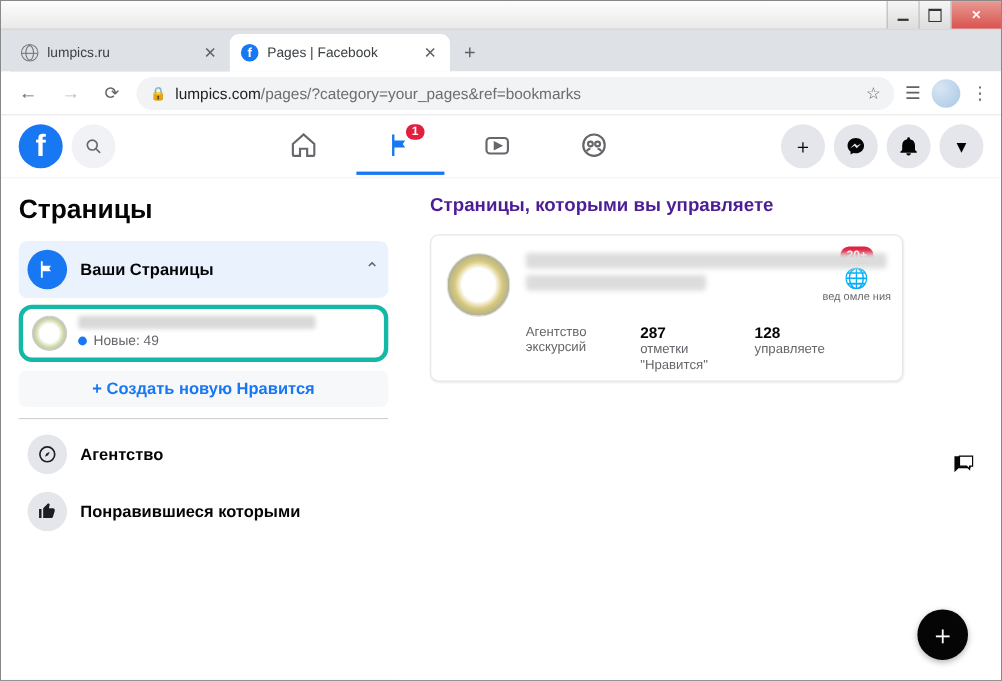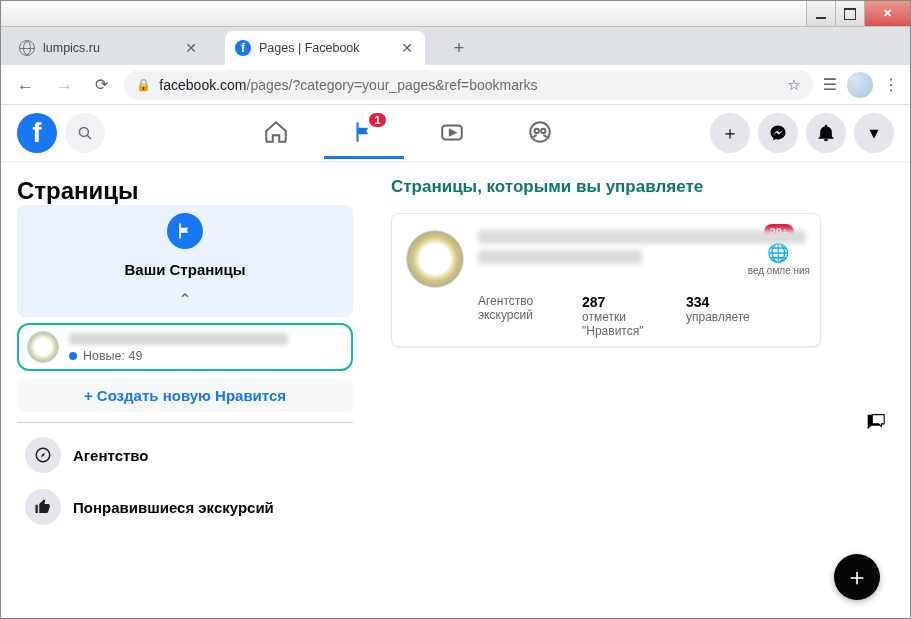--- a/index.html
+++ b/index.html
@@ -5,21 +5,21 @@
   * { box-sizing: border-box; margin: 0; padding: 0; font-family: -apple-system, BlinkMacSystemFont, "Segoe UI", Helvetica, Arial, sans-serif; }
   body { background: #fff; }
   .window { width: 911px; height: 619px; border: 1px solid #888; position: relative; overflow: hidden; box-shadow: 0 0 4px rgba(0,0,0,0.3);}
   
   .titlebar { height: 26px; background: linear-gradient(#fdfdfd,#e9e9e9); border-bottom: 1px solid #c0c0c0; display:flex; justify-content:flex-end; align-items:stretch; }
   .winbtn { width:29px; border-left:1px solid #b5b5b5; display:flex; align-items:center; justify-content:center; font-size:11px; color:#333; cursor:pointer; background:linear-gradient(#f5f5f5,#ddd);}
   .winbtn.min::before{content:""; width:10px; height:2px; background:#333; position:relative; top:4px;}
   .winbtn.max::before{content:""; width:10px; height:9px; border:1px solid #333; border-top:2px solid #333;}
   .winbtn.close{ background:linear-gradient(#e79a92,#d9534f); width:46px; color:#fff; font-weight:bold;}
   
-  .tabstrip { height:38px; background:#dee1e6; display:flex; align-items:flex-end; padding-left:8px; gap:16px;}
+  .tabstrip { height:38px; background:#dee1e6; display:flex; align-items:flex-end; padding-left:8px; gap:0;}
   .tab { height:34px; background:#dee1e6; border-top-left-radius:8px; border-top-right-radius:8px; display:flex; align-items:center; padding:0 10px; font-size:12.5px; color:#3c4043; max-width:230px; min-width:200px; gap:8px; cursor:pointer;}
   .tab.active { background:#fff; }
   .tab .favglobe{ width:16px; height:16px; border-radius:50%; border:1.5px solid #777; position:relative;}
   .tab .favglobe::before{content:""; position:absolute; left:0; right:0; top:50%; height:1px; background:#777;}
   .tab .favglobe::after{content:""; position:absolute; top:0; bottom:0; left:50%; width:6px; border:1px solid #777; border-radius:50%; transform:translateX(-50%);}
   .tab .favfb{ width:16px; height:16px; border-radius:50%; background:#1877f2; color:#fff; font-weight:bold; font-size:12px; display:flex; align-items:center; justify-content:center;}
   .tab .title{ flex:1; white-space:nowrap; overflow:hidden; text-overflow:ellipsis;}
   .tab .close-x{ color:#5f6368; font-size:14px; cursor:pointer; padding:2px;}
   .newtab { width:28px; height:28px; display:flex; align-items:center; justify-content:center; color:#5f6368; font-size:18px; cursor:pointer; margin-left:4px; margin-bottom:3px;}
   
@@ -43,37 +43,37 @@
   .fb-centernav{ flex:1; display:flex; justify-content:center; gap:8px;}
   .centertab{ width:80px; height:52px; display:flex; align-items:center; justify-content:center; color:#65676b; cursor:pointer; border-bottom:3px solid transparent; position:relative;}
   .centertab.active{ color:#1877f2; border-bottom-color:#1877f2;}
   .centertab svg{ width:26px; height:26px;}
   .badge{ position:absolute; top:6px; right:18px; background:#e41e3f; color:#fff; font-size:11px; font-weight:600; border-radius:9px; padding:1px 5px;}
   .fb-right{ display:flex; gap:8px; align-items:center;}
   .circlebtn{ width:40px; height:40px; border-radius:50%; background:#e4e6eb; display:flex; align-items:center; justify-content:center; cursor:pointer; color:#050505; font-size:18px;}
   
   .fbbody{ display:flex; height:calc(619px - 26px - 38px - 40px - 56px); background:#fff; }
   .sidebar{ width:360px; padding:16px 8px 0 16px; overflow:hidden;}
-  .sidebar h1{ font-size:24px; font-weight:700; color:#050505; }
+  .sidebar h1{ font-size:24px; font-weight:700; color:#050505; margin-bottom:14px;}
   .side-item{ display:flex; align-items:center; gap:12px; padding:8px 8px; border-radius:8px; cursor:pointer;}
-  .side-item.active{ background:#eaf2fe;flex-direction:column;}
+  .side-item.active{ background:#eaf2fe;}
   .side-icon{ width:36px; height:36px; border-radius:50%; background:#e4e6eb; display:flex; align-items:center; justify-content:center; color:#1c1e21;}
   .side-item.active .side-icon{ background:#1877f2; color:#fff;}
   .side-label{ flex:1; font-size:15px; font-weight:600; color:#050505;}
   .chev{ color:#65676b; font-size:16px;}
-  .page-entry{ border:2px solid #14b8a6; border-radius:12px; padding:6px 8px; margin:6px 0 8px 0; display:flex; align-items:flex-end; gap:10px; cursor:pointer;}
+  .page-entry{ border:4px solid #14b8a6; border-radius:12px; padding:6px 8px; margin:6px 0 8px 0; display:flex; align-items:flex-start; gap:10px; cursor:pointer;}
   .page-thumb{ width:32px; height:32px; border-radius:50%; background:radial-gradient(circle,#fff 40%, #cfd8a8 60%, #8aa3c2); border:1px solid #ccc;}
   .page-lines{ flex:1;}
   .blur-line{ height:12px; background:#d9d9d9; border-radius:3px; width:80%; filter:blur(2px); margin-bottom:4px;}
   .new-row{ display:flex; align-items:center; gap:6px; font-size:12.5px; color:#65676b;}
   .bluedot{ width:8px; height:8px; border-radius:50%; background:#1877f2;}
   .create-btn{ margin:4px 0 10px 0; padding:8px; text-align:center; color:#1877f2; font-weight:600; font-size:15px; background:#f7f8fa; border-radius:6px; cursor:pointer;}
   .divider{ height:1px; background:#ced0d4; margin:8px 0 6px 0;}
   .main{ flex:1; background:#fff; padding:16px 0 0 30px; position:relative;}
-  .main h2{ font-size:17px; font-weight:600; color:#0f766e; margin-bottom:16px;}
+  .main h2{ font-size:17px; font-weight:600; color:#4c1d95; margin-bottom:16px;}
   .card{ background:#fff; border:1px solid #e4e6eb; border-radius:8px; box-shadow:0 1px 2px rgba(0,0,0,0.08); padding:16px 14px 8px 14px; width:430px; position:relative;}
   .card-top{ display:flex; gap:14px; align-items:flex-start;}
   .card-thumb{ width:58px; height:58px; border-radius:50%; background:radial-gradient(circle,#fff 38%, #d8c77a 55%, #6a8cc0); border:1px solid #ddd; flex-shrink:0;}
   .card-lines{ flex:1;}
   .card-blur{ height:14px; background:#dcdcdc; border-radius:3px; filter:blur(2.5px); margin-bottom:6px;}
   .card-blur.w2{ width:50%;}
   .notif-area{ position:absolute; top:10px; right:10px; text-align:center; font-size:10px; color:#65676b;}
   .pill20{ background:#e41e3f; color:#fff; font-size:11px; font-weight:700; border-radius:10px; padding:2px 6px; display:inline-block; margin-bottom:2px;}
   .globe-sm{ font-size:18px; color:#1c1e21; display:block; margin-bottom:1px;}
   .stats-row{ display:flex; margin-top:6px; padding-left:72px; gap:34px; font-size:12px; color:#65676b;}
@@ -108,21 +108,21 @@
     <div class="newtab">+</div>
   </div>
 
   <div class="toolbar">
     <span class="navbtn">←</span>
     <span class="navbtn disabled">→</span>
     <span class="navbtn reload">⟳</span>
     <div class="omnibox">
       <span class="lock">🔒</span>
       <span class="urltext">
-        <span class="domain">facebook.com</span><span class="path">/pages/?category=your_pages&amp;ref=bookmarks</span>
+        <span class="domain">lumpics.com</span><span class="path">/pages/?category=your_pages&amp;ref=bookmarks</span>
       </span>
       <span class="star">☆</span>
     </div>
     <span class="chromeicon">☰</span>
     <span class="profile-dot"></span>
     <span class="kebab">⋮</span>
   </div>
 
   <div class="fbheader">
     <div class="fb-logo">f</div>
@@ -213,21 +213,21 @@
         </div>
         <span class="side-label">Агентство</span>
       </div>
 
       <div class="side-item">
         <div class="side-icon">
           <svg viewBox="0 0 24 24" width="18" height="18" fill="currentColor">
               <path d="M2 20h3V9H2v11zm19-10c0-1.1-.9-2-2-2h-5l.8-4c.1-.4 0-.8-.3-1.1L13 2 7 8v12h10c.8 0 1.5-.5 1.8-1.2l2.1-7c.1-.3.1-.5.1-.8z"></path>
             </svg>
         </div>
-        <span class="side-label">Понравившиеся экскурсий</span>
+        <span class="side-label">Понравившиеся которыми</span>
       </div>
 
     </aside>
 
     <main class="main">
       <h2>Страницы, которыми вы управляете</h2>
 
       <div class="card">
         <div class="notif-area">
           <span class="pill20">20+</span><br>
@@ -241,21 +241,21 @@
             <div class="card-blur w2"></div>
           </div>
         </div>
         <div class="stats-row">
           <div class="stat">Агентство экскурсий</div>
           <div class="stat">
             <span class="num">287</span><br>
             <span>отметки "Нравится"</span>
           </div>
           <div class="stat">
-            <span class="num">334</span><br>
+            <span class="num">128</span><br>
             <span>управляете</span>
           </div>
         </div>
       </div>
 
       <div class="chat-bubble">
         <svg viewBox="0 0 24 24" fill="currentColor">
             <path d="M4 4h16v12H8l-4 4z"></path>
             <path d="M9 4h13v10h-3v3l-3-3H9z" fill="#fff" stroke="currentColor" stroke-width="1.2"></path>
           </svg>

